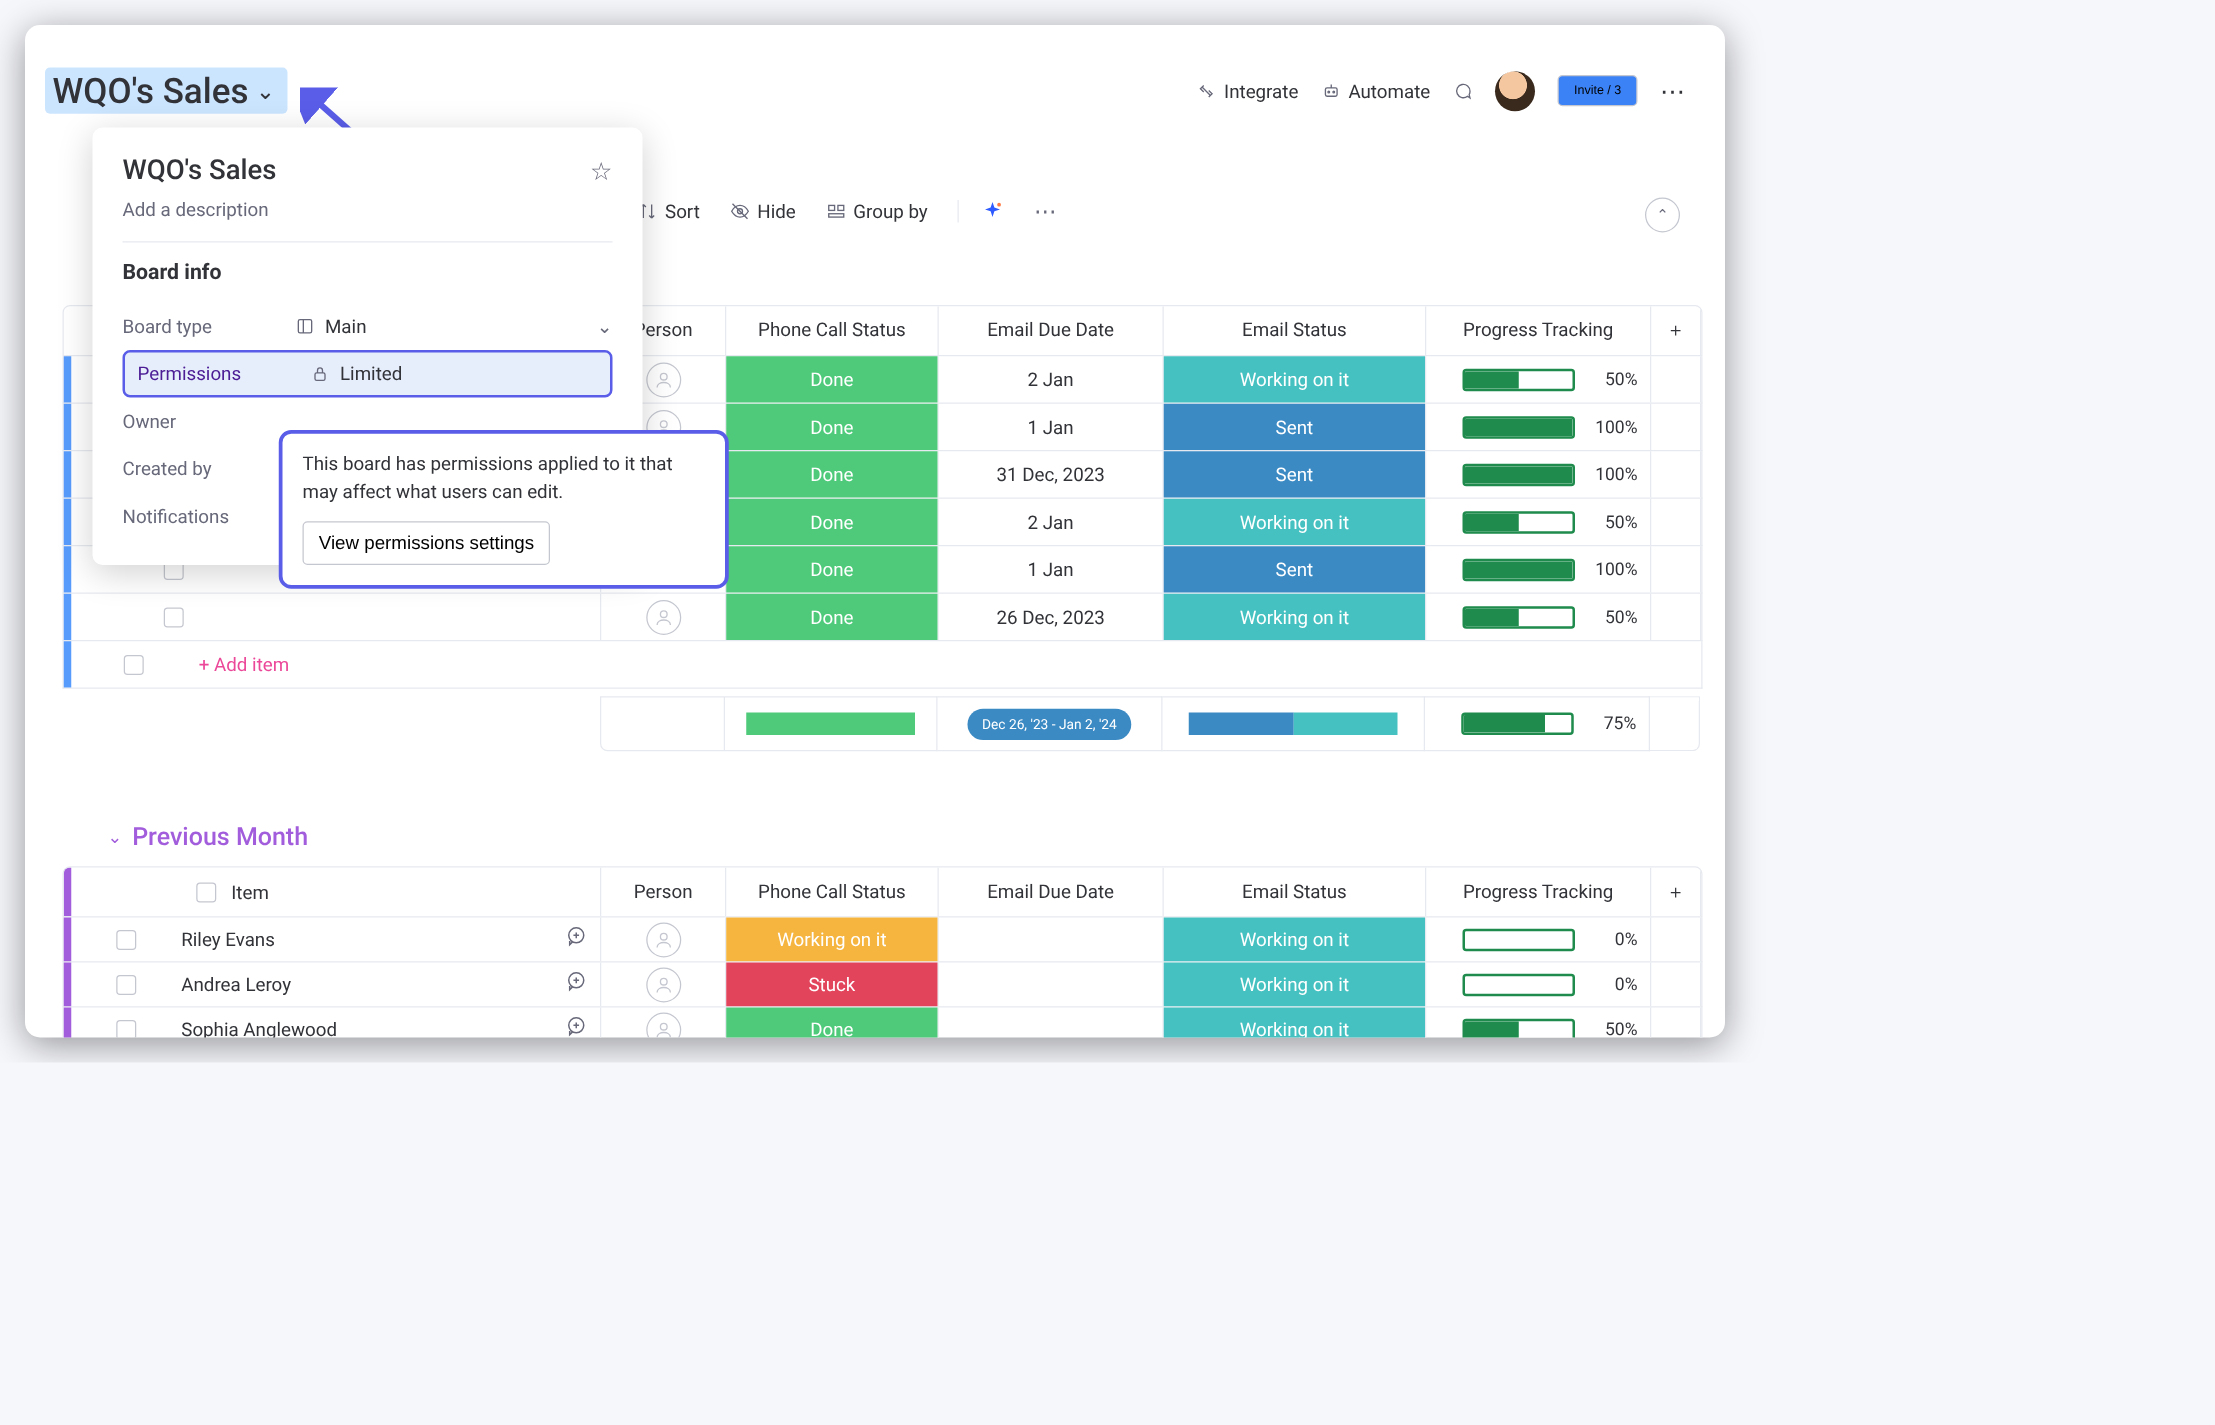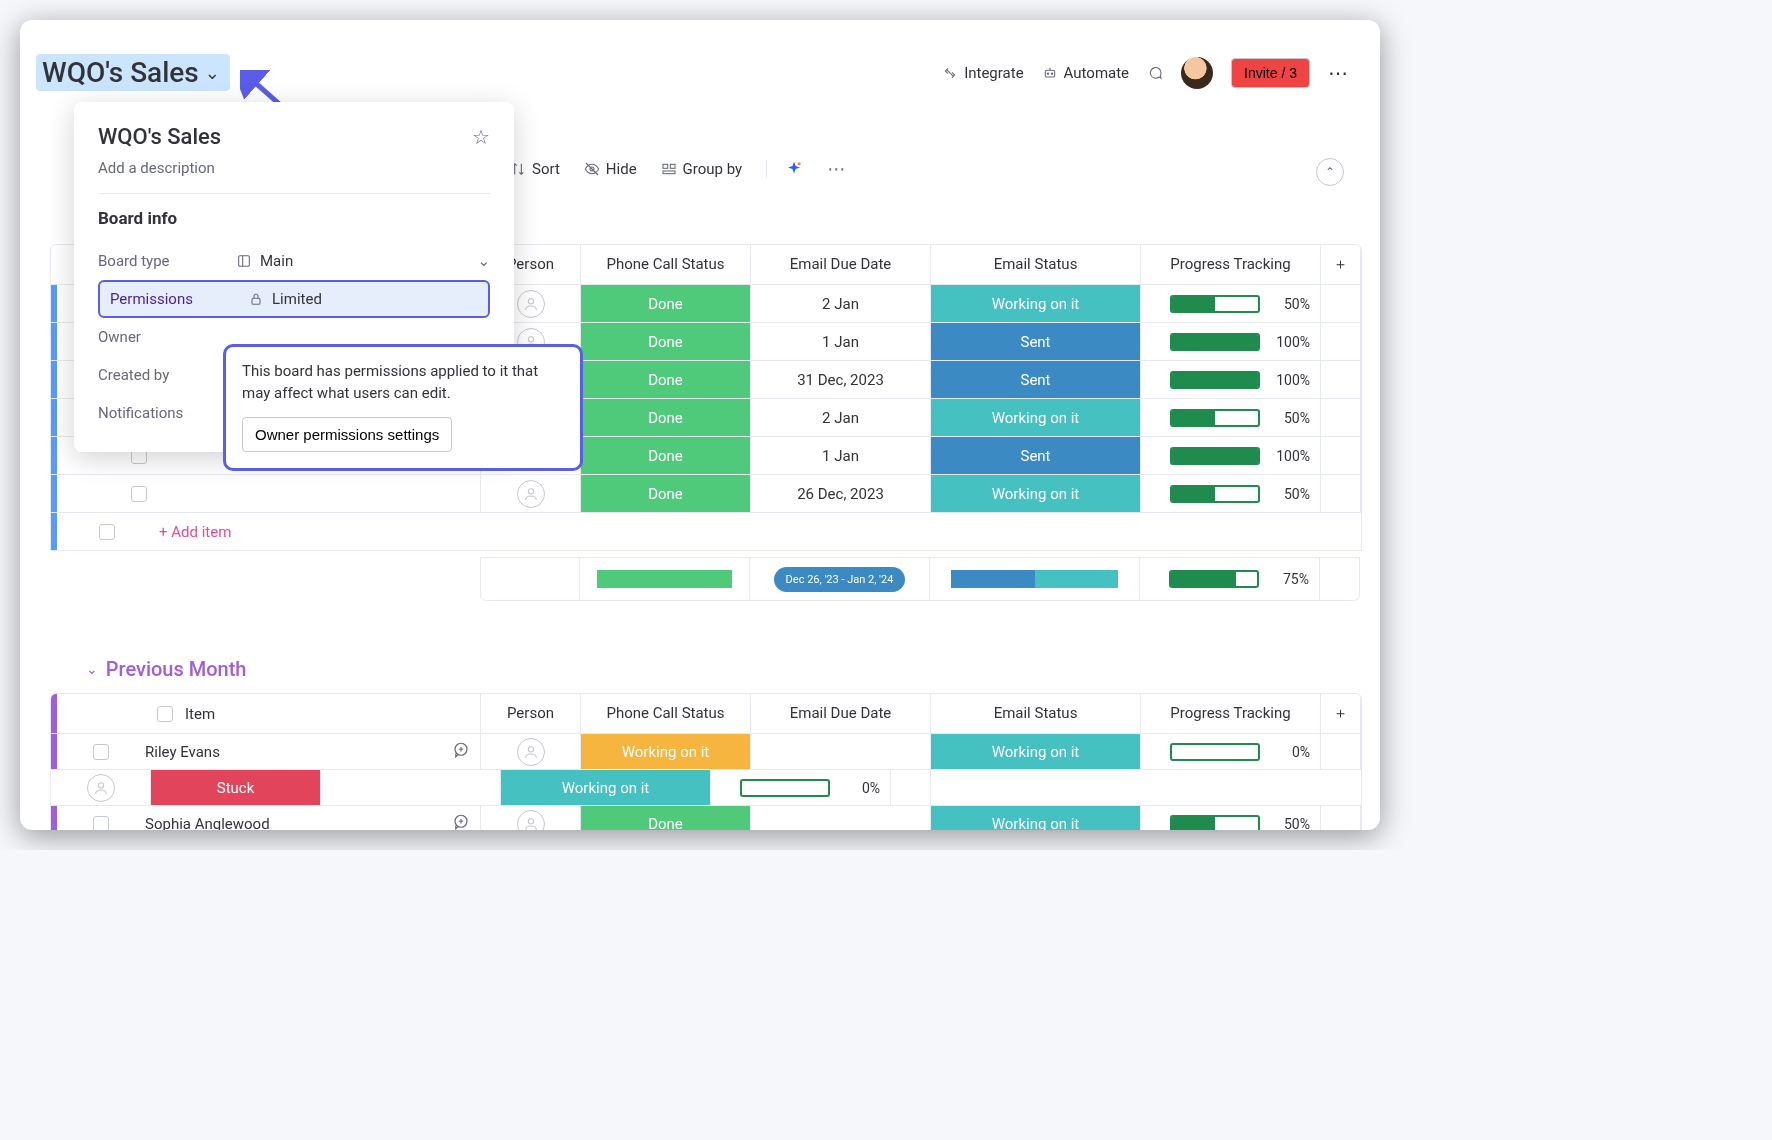--- a/index.html
+++ b/index.html
@@ -6,21 +6,21 @@
   body { font-family: -apple-system, BlinkMacSystemFont, "Segoe UI", Roboto, sans-serif; background: #f6f7fb; padding: 20px; color: #323338; }
   .app { width: 1360px; height: 810px; background: #fff; border-radius: 12px; box-shadow: 0 6px 30px rgba(0,0,0,0.4); position: relative; overflow: hidden; padding: 34px 30px 0 16px; }
   
   .header { display: flex; align-items: center; justify-content: space-between; }
   .title-wrap { display: flex; align-items: center; gap: 6px; background: #cce5ff; border-radius: 4px; padding: 2px 10px 2px 6px; }
   .title { font-size: 28px; font-weight: 500; color: #323338; }
   .chev { font-size: 18px; color: #323338; }
   .header-right { display: flex; align-items: center; gap: 18px; }
   .hr-item { display: flex; align-items: center; gap: 6px; font-size: 15px; color: #323338; cursor: pointer; }
   .avatar-img { width: 32px; height: 32px; border-radius: 50%; background: radial-gradient(circle at 45% 35%, #f4c7a1 0 40%, #3a2a1d 42%); }
-  .invite-btn { border: 1px solid #c5c7d0; border-radius: 4px; padding: 6px 12px; font-size: 14px; background: #ef4444; cursor: pointer; }
+  .invite-btn { border: 1px solid #c5c7d0; border-radius: 4px; padding: 6px 12px; font-size: 10px; background: #3b82f6; cursor: pointer; }
   .dots { font-size: 20px; letter-spacing: 2px; cursor: pointer; }
   
   .arrow { position: absolute; left: 220px; top: 50px; width: 100px; height: 80px; pointer-events:none; }
   
   .popover { position: absolute; left: 54px; top: 82px; width: 440px; background: #fff; border-radius: 8px; box-shadow: 0 6px 28px rgba(0,0,0,0.18); padding: 22px 24px 20px 24px; z-index: 5; }
   .pop-head { display: flex; justify-content: space-between; align-items: center; }
   .pop-title { font-size: 22px; font-weight: 500; }
   .star { font-size: 20px; color: #676879; cursor: pointer; }
   .pop-desc { font-size: 15px; color: #676879; margin-top: 10px; }
   .pop-hr { border: none; border-top: 1px solid #e6e9ef; margin: 16px 0 14px; }
@@ -207,21 +207,21 @@
             <path d="M6 16V11a6 6 0 1112 0v5l2 3H4z"></path>
             <path d="M10 21h4"></path>
           </svg>
         <span>Everything</span>
       </span>
     </div>
   </div>
 
   <div class="balloon">
     <div>This board has permissions applied to it that may affect what users can edit.</div>
-    <button>Owner permissions settings</button>
+    <button>View permissions settings</button>
   </div>
 
   <div class="board">
     <div class="thead">
       <div class="th col-item">
           <div class="checkbox"></div>
           <span>Item</span>
         </div>
       <div class="th col-person">Person</div>
       <div class="th col-phone">Phone Call Status</div>
@@ -491,20 +491,29 @@
               <div class="prog-cell">
                 <div class="progbar">
                   <div class="fill" style="width:0%"></div>
                 </div>
                 <span class="prog-text">0%</span>
               </div>
             </div>
     <div class="td col-add"></div>
           </div>
           <div class="trow">
+    <div class="td col-item" style="position:relative; padding-left:50px;">
+      <div class="sidebar-strip purple"></div>
+      <div class="checkbox" style="position:absolute; left:30px;"></div>
+      <span style="margin-left:44px;">Andrea Leroy</span>
+      <span class="chat"><svg viewBox="0 0 24 24" width="18" height="18" fill="none" stroke="#676879" stroke-width="1.6">
+                  <circle cx="12" cy="11" r="8"></circle>
+                  <path d="M12 8v6M9 11h6M8 18l-3 3v-4"></path>
+                </svg></span>
+    </div>
     <div class="td col-person">
               <div class="person-icon">
                 <svg viewBox="0 0 24 24" width="16" height="16" fill="none" stroke="#c5c7d0" stroke-width="1.6">
                   <circle cx="12" cy="8" r="4"></circle>
                   <path d="M4 21c0-4 4-6 8-6s8 2 8 6"></path>
                 </svg>
               </div>
             </div>
     <div class="td col-phone">
               <div class="status s-stuck">Stuck</div>

